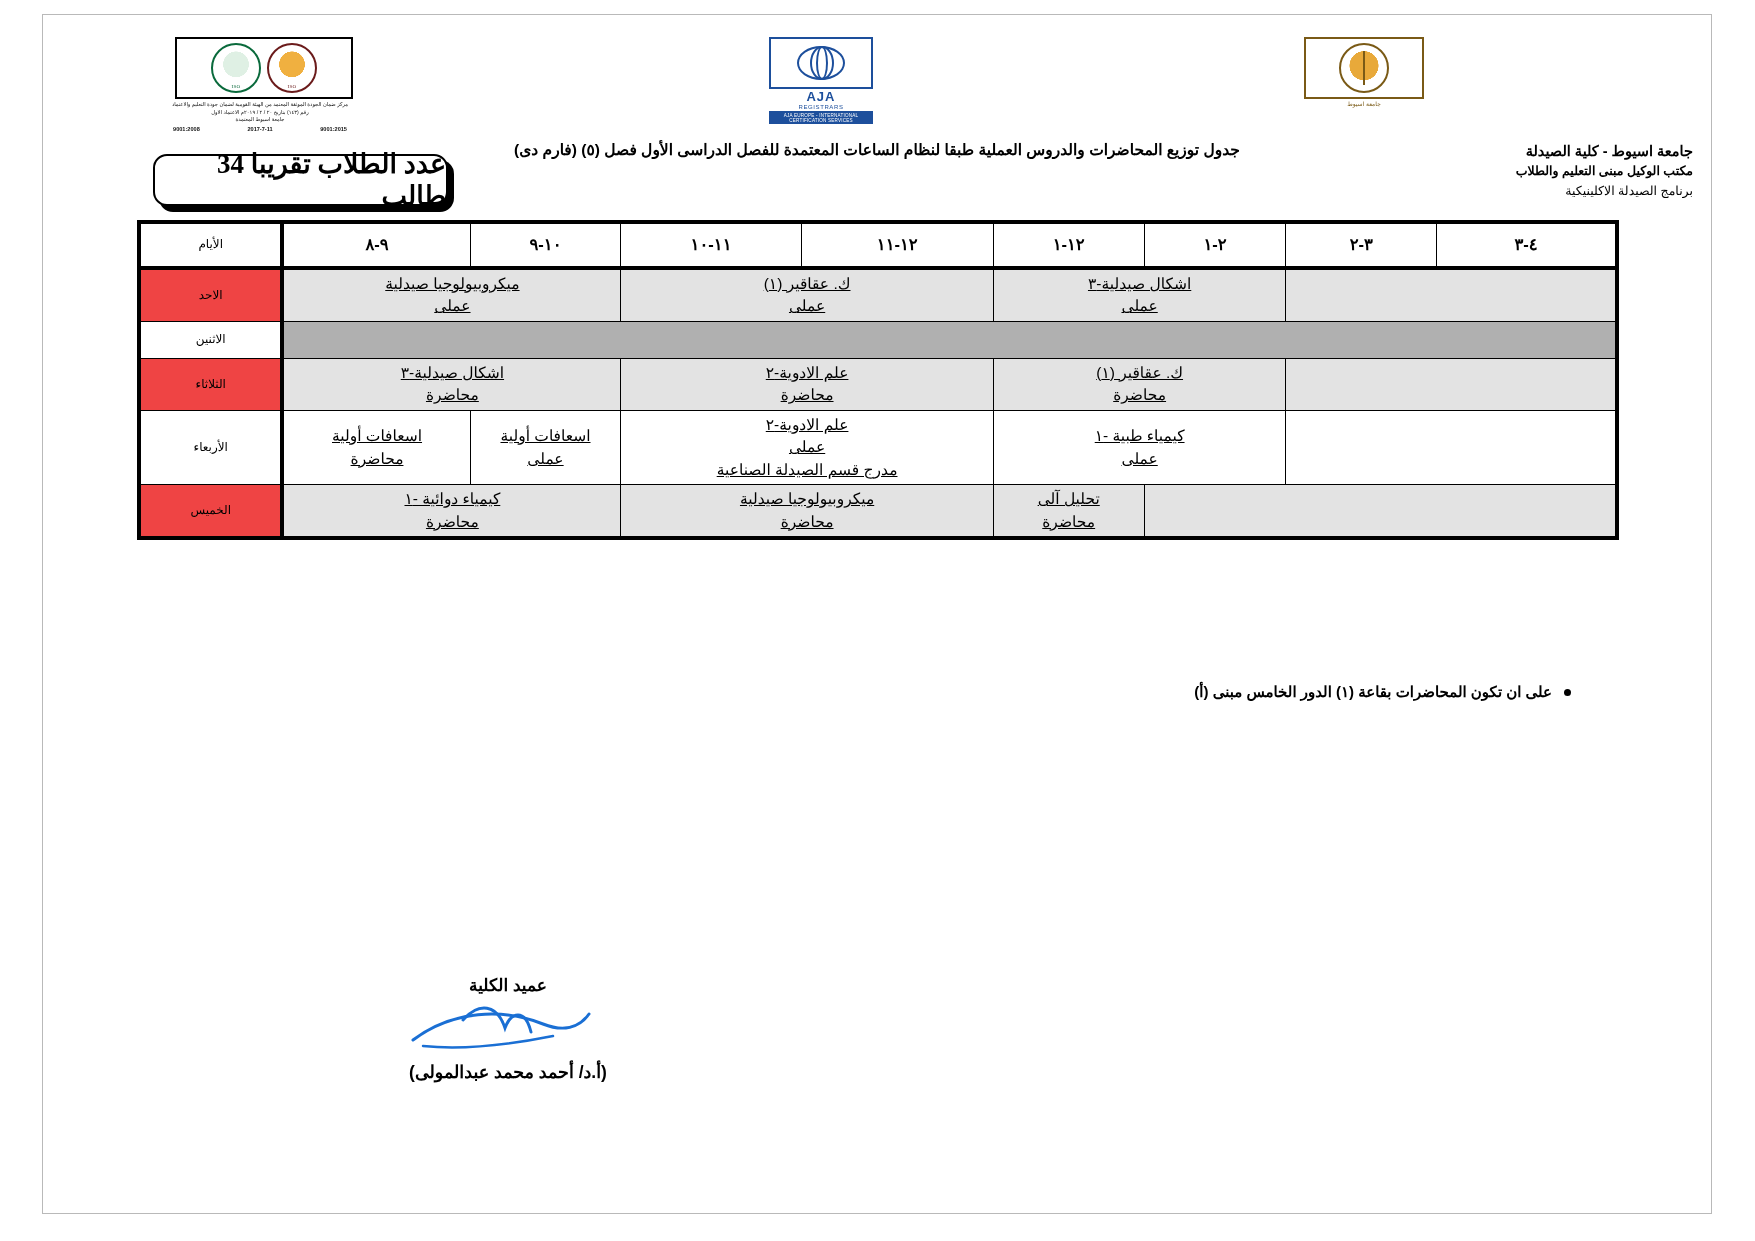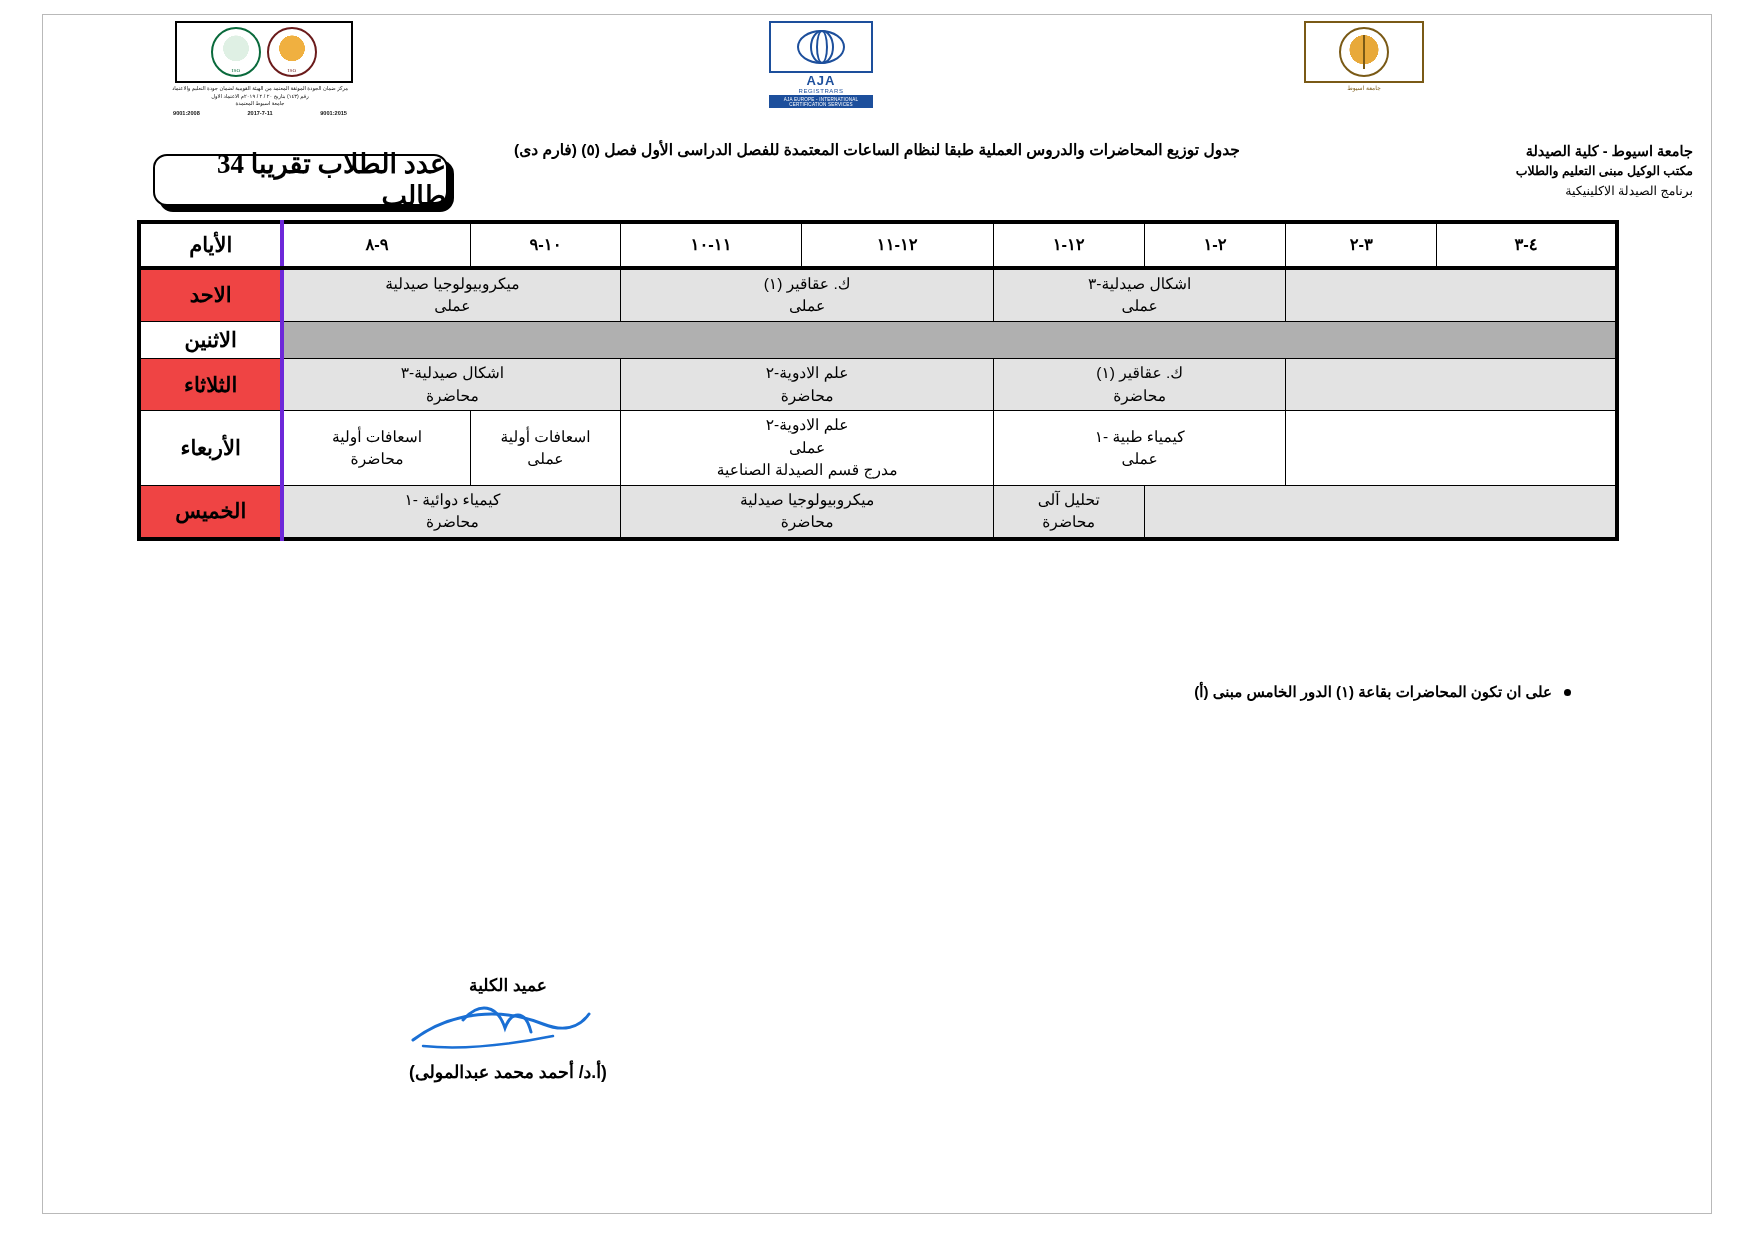--- a/index.html
+++ b/index.html
@@ -23,21 +23,21 @@
     width: 1670px;
     height: 1200px;
     border: 1px solid #b9b9b9;
     box-sizing: border-box;
     background: #fff;
   }
 
   
   .logo-row {
     position: absolute;
-    left: 0; top: 0; width: 100%; height: 112px;
+    left: 0; top: 16px; width: 100%; height: 112px;
   }
   .logo {
     position: absolute;
     top: 6px;
   }
   .logo-left  { left: 110px;  width: 200px; }
   .logo-mid   { left: 720px;  width: 110px; }
   .logo-right { left: 1255px; width: 130px; }
 
   .asyut-logo {
@@ -248,39 +248,39 @@
   }
   table.sched thead th {
     height: 36px;
     font-size: 16.5px;
     font-weight: bold;
     background: #fff;
     border-bottom: 4px solid #000;
   }
   table.sched thead th.daycol,
   table.sched td.daycol {
-    font-size: 21px;
-    font-weight: bold;
-    background: #fff;
-    border-right: 4px solid #6d28d9;
+    font-size: 12px;
+    font-weight: normal;
+    background: #fff;
+    border-right: 4px solid #000000;
     border-left: 1.5px solid #000;
   }
   table.sched tbody td {
     font-size: 15.5px;
     background: #fff;
   }
   table.sched tr.shaded td { background: #e3e3e3; }
   table.sched tr.shaded td.daycol { background: #ef4444; }
   table.sched tr.empty-day td.blockrow {
     background: #b0b0b0;
     height: 30px;
   }
   table.sched td.blank { background: #e3e3e3; }
   table.sched tr.white-row td.blank { background: #fff; }
-  .cell-line2 { display: block; }
+  .cell-line2 { display: block; text-decoration: underline; }
 
   
   .note {
     position: absolute;
     right: 140px;
     top: 668px;
     font-family: "Liberation Sans", sans-serif;
     font-size: 15px;
     font-weight: bold;
     display: flex;

